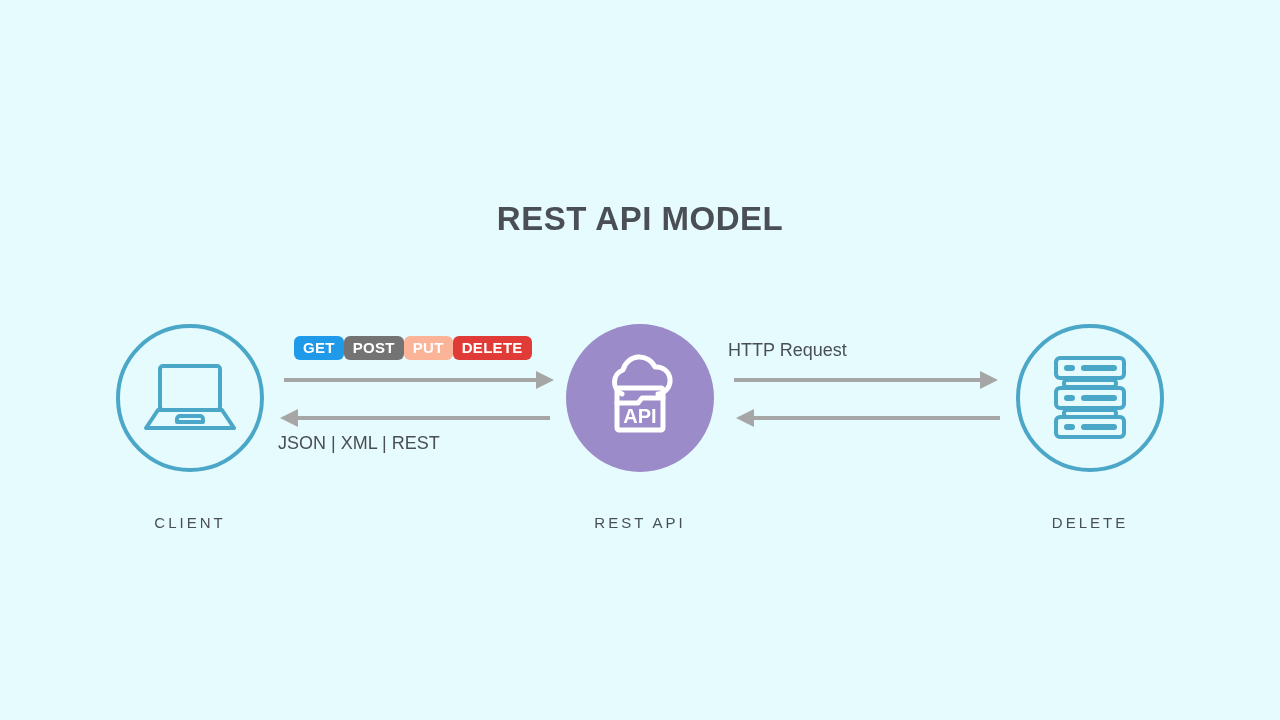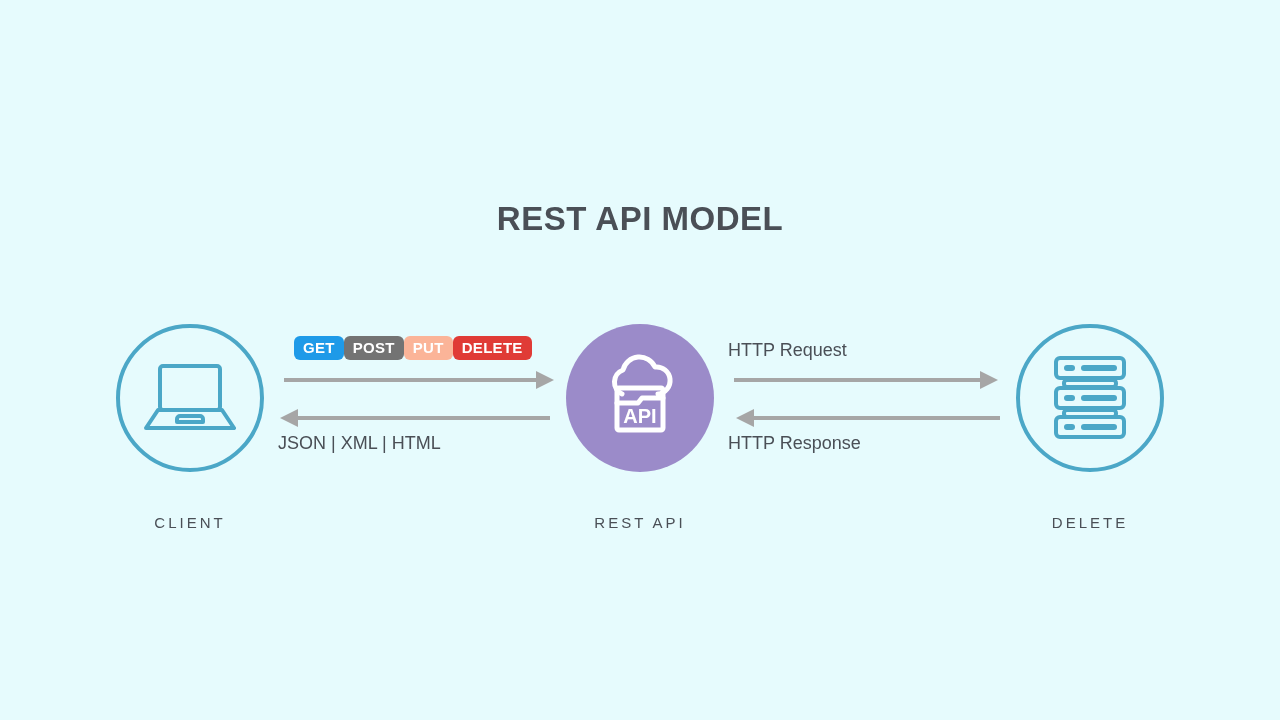--- a/index.html
+++ b/index.html
@@ -194,36 +194,35 @@
         <line x1="6" y1="50" x2="258" y2="50" stroke="#a6a6a6" stroke-width="4"></line>
         <polygon points="258,41 276,50 258,59" fill="#a6a6a6"></polygon>
       </g>
 
       <g>
         <line x1="20" y1="88" x2="272" y2="88" stroke="#a6a6a6" stroke-width="4"></line>
         <polygon points="20,79 2,88 20,97" fill="#a6a6a6"></polygon>
       </g>
     </svg>
 
-    <div class="flow-caption" id="caption-formats">JSON | XML | HTML</div>
+    <div class="flow-caption" id="caption-formats">JSON | XML | REST</div>
   </div>
 
   <div class="flow" id="flow-right">
 
     <div class="flow-caption" id="caption-request">HTTP Request</div>
 
     <svg width="278" height="140" style="position:absolute;left:0;top:0">
 
       <g>
         <line x1="6" y1="50" x2="252" y2="50" stroke="#a6a6a6" stroke-width="4"></line>
         <polygon points="252,41 270,50 252,59" fill="#a6a6a6"></polygon>
       </g>
 
       <g>
         <line x1="26" y1="88" x2="272" y2="88" stroke="#a6a6a6" stroke-width="4"></line>
         <polygon points="26,79 8,88 26,97" fill="#a6a6a6"></polygon>
       </g>
     </svg>
 
-    <div class="flow-caption" id="caption-response">HTTP Response</div>
   </div>
 
 </div>
 
 </body></html>

